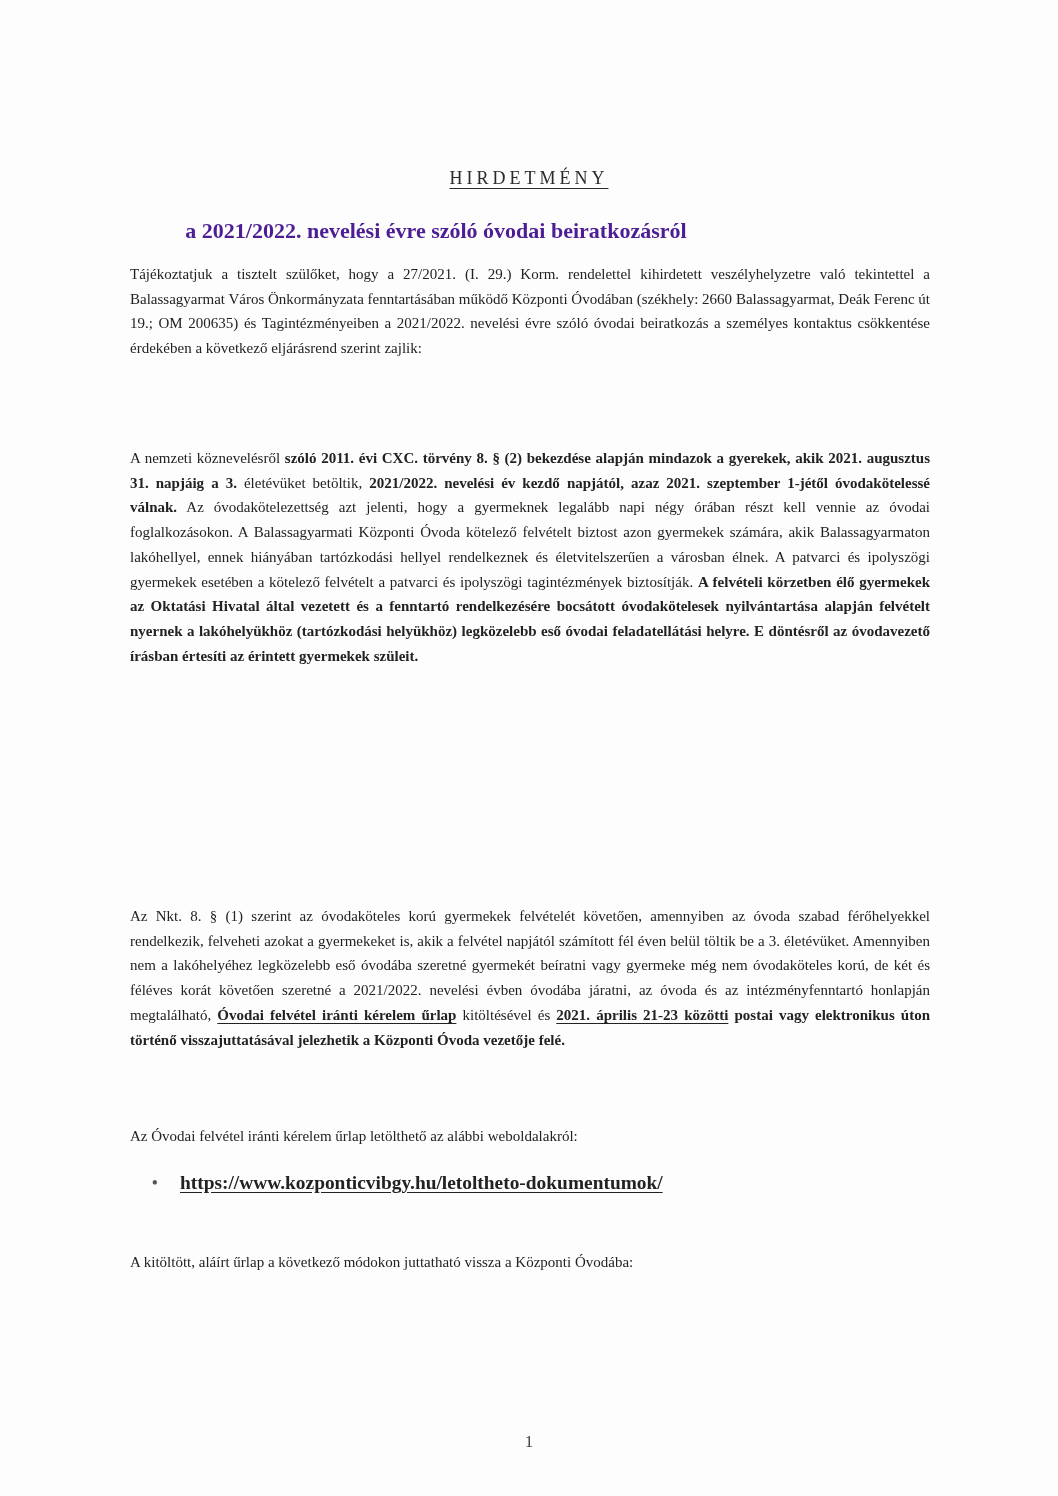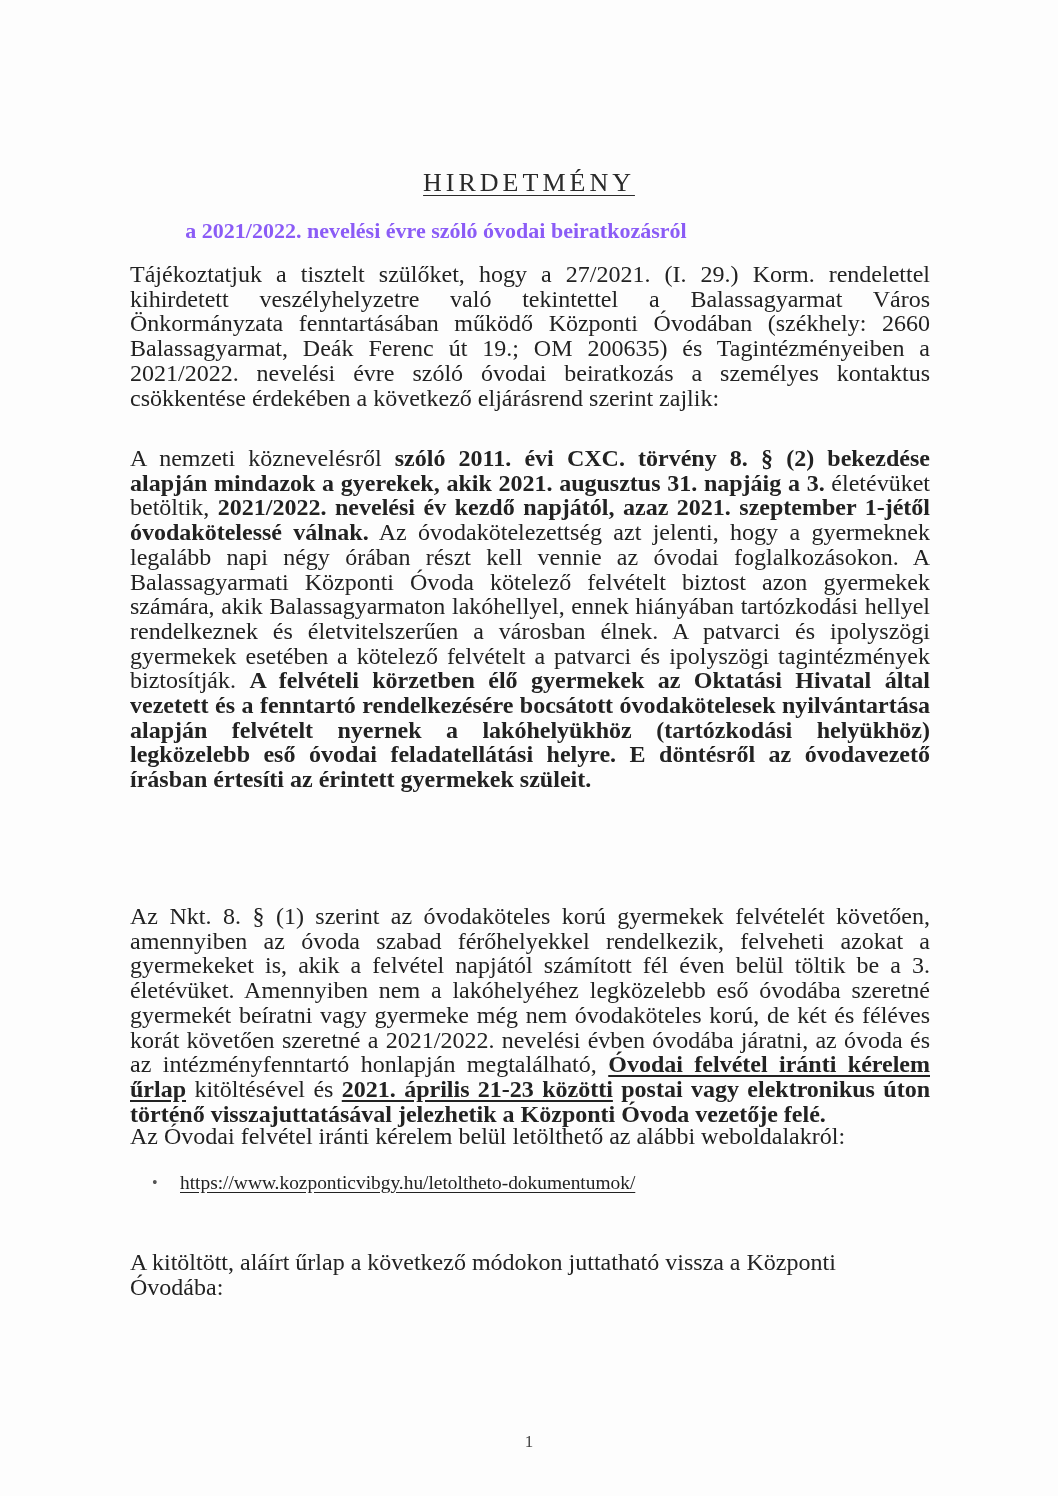--- a/index.html
+++ b/index.html
@@ -1,29 +1,29 @@
 <!DOCTYPE html>
 <html><head>
 <meta charset="utf-8">
 <style>
   html, body { margin: 0; padding: 0; background: #ffffff; }
   body { width: 1058px; height: 1496px; position: relative; overflow: hidden; color: #1a1a1a; font-family: "Liberation Serif", "DejaVu Serif", serif; }
   .page { position: absolute; left: 0; top: 0; width: 1058px; height: 1496px; background: #fdfdfd; }
-  .title { position: absolute; top: 168px; left: 0; width: 1058px; text-align: center; font-size: 26px; letter-spacing: 4px; color: #2a2a2a; }
+  .title { position: absolute; top: 168px; left: 0; width: 1058px; text-align: center; font-size: 18px; letter-spacing: 4px; color: #2a2a2a; }
   .title span { text-decoration: underline; text-underline-offset: 4px; text-decoration-thickness: 1px; }
-  .subtitle { position: absolute; top: 218px; left: 0; width: 872px; text-align: center; font-size: 22px; font-weight: bold; color: #8b5cf6; }
-  .para { position: absolute; left: 130px; width: 800px; font-size: 24px; line-height: 24.7px; text-align: justify; color: #222; }
+  .subtitle { position: absolute; top: 218px; left: 0; width: 872px; text-align: center; font-size: 22px; font-weight: bold; color: #4c1d95; }
+  .para { position: absolute; left: 130px; width: 800px; font-size: 15px; line-height: 24.7px; text-align: justify; color: #222; }
   .p1 { top: 262px; }
   .p2 { top: 446px; }
   .p3 { top: 904px; }
   .p4 { top: 1124px; text-align: left; }
   .p5 { top: 1250px; text-align: left; }
   .b { font-weight: bold; }
   .u { text-decoration: underline; text-underline-offset: 3px; }
-  ul.list { position: absolute; left: 150px; width: 780px; margin: 0; padding: 0 0 0 30px; font-size: 19.4px; line-height: 25px; list-style: none; color: #222; }
+  ul.list { position: absolute; left: 150px; width: 780px; margin: 0; padding: 0 0 0 30px; font-size: 19.4px; line-height: 25px; list-style: none; color: #222; font-weight: bold; }
   ul.list li { position: relative; text-align: justify; }
   ul.list li::before { content: "\2022"; position: absolute; left: -28px; color: #555; font-size: 16px; }
   .l1 { top: 1170px; }
   .l2 { top: 1290px; }
   .pagenum { position: absolute; top: 1432px; left: 0; width: 1058px; text-align: center; font-size: 17px; color: #444; }
 </style>
 </head>
 <body>
 
 <div class="page">
@@ -31,21 +31,21 @@
   <div class="title"><span>HIRDETMÉNY</span></div>
 
   <div class="subtitle">a 2021/2022. nevelési évre szóló óvodai beiratkozásról</div>
 
   <p class="para p1" style="margin:0">Tájékoztatjuk a tisztelt szülőket, hogy a 27/2021. (I. 29.) Korm. rendelettel kihirdetett veszélyhelyzetre való tekintettel a Balassagyarmat Város Önkormányzata fenntartásában működő Központi Óvodában (székhely: 2660 Balassagyarmat, Deák Ferenc út 19.; OM 200635) és Tagintézményeiben a 2021/2022. nevelési évre szóló óvodai beiratkozás a személyes kontaktus csökkentése érdekében a következő eljárásrend szerint zajlik:</p>
 
   <p class="para p2" style="margin:0"><span>A nemzeti köznevelésről </span><span class="b">szóló 2011. évi CXC. törvény 8. § (2) bekezdése alapján mindazok a gyerekek, akik 2021. augusztus 31. napjáig a 3.</span><span> életévüket betöltik, </span><span class="b">2021/2022. nevelési év kezdő napjától, azaz 2021. szeptember 1-jétől óvodakötelessé válnak.</span><span> Az óvodakötelezettség azt jelenti, hogy a gyermeknek legalább napi négy órában részt kell vennie az óvodai foglalkozásokon. A Balassagyarmati Központi Óvoda kötelező felvételt biztost azon gyermekek számára, akik Balassagyarmaton lakóhellyel, ennek hiányában tartózkodási hellyel rendelkeznek és életvitelszerűen a városban élnek. A patvarci és ipolyszögi gyermekek esetében a kötelező felvételt a patvarci és ipolyszögi tagintézmények biztosítják. </span><span class="b">A felvételi körzetben élő gyermekek az Oktatási Hivatal által vezetett és a fenntartó rendelkezésére bocsátott óvodakötelesek nyilvántartása alapján felvételt nyernek a lakóhelyükhöz (tartózkodási helyükhöz) legközelebb eső óvodai feladatellátási helyre. E döntésről az óvodavezető írásban értesíti az érintett gyermekek szüleit.</span></p>
 
   <p class="para p3" style="margin:0"><span>Az Nkt. 8. § (1) szerint az óvodaköteles korú gyermekek felvételét követően, amennyiben az óvoda szabad férőhelyekkel rendelkezik, felveheti azokat a gyermekeket is, akik a felvétel napjától számított fél éven belül töltik be a 3. életévüket. Amennyiben nem a lakóhelyéhez legközelebb eső óvodába szeretné gyermekét beíratni vagy gyermeke még nem óvodaköteles korú, de két és féléves korát követően szeretné a 2021/2022. nevelési évben óvodába járatni, az óvoda és az intézményfenntartó honlapján megtalálható, </span><span class="b u">Óvodai felvétel iránti kérelem űrlap</span><span> kitöltésével és </span><span class="b u">2021. április 21-23 közötti</span><span> </span><span class="b">postai vagy elektronikus úton történő visszajuttatásával jelezhetik a Központi Óvoda vezetője felé.</span></p>
 
-  <p class="para p4" style="margin:0">Az Óvodai felvétel iránti kérelem belül letölthető az alábbi weboldalakról:</p>
+  <p class="para p4" style="margin:0">Az Óvodai felvétel iránti kérelem űrlap letölthető az alábbi weboldalakról:</p>
 
   <ul class="list l1">
     <li><span class="u">https://www.kozponticvibgy.hu/letoltheto-dokumentumok/</span></li>
   </ul>
 
   <p class="para p5" style="margin:0">A kitöltött, aláírt űrlap a következő módokon juttatható vissza a Központi Óvodába:</p>
 
   <ul class="list l2">
   </ul>
 

